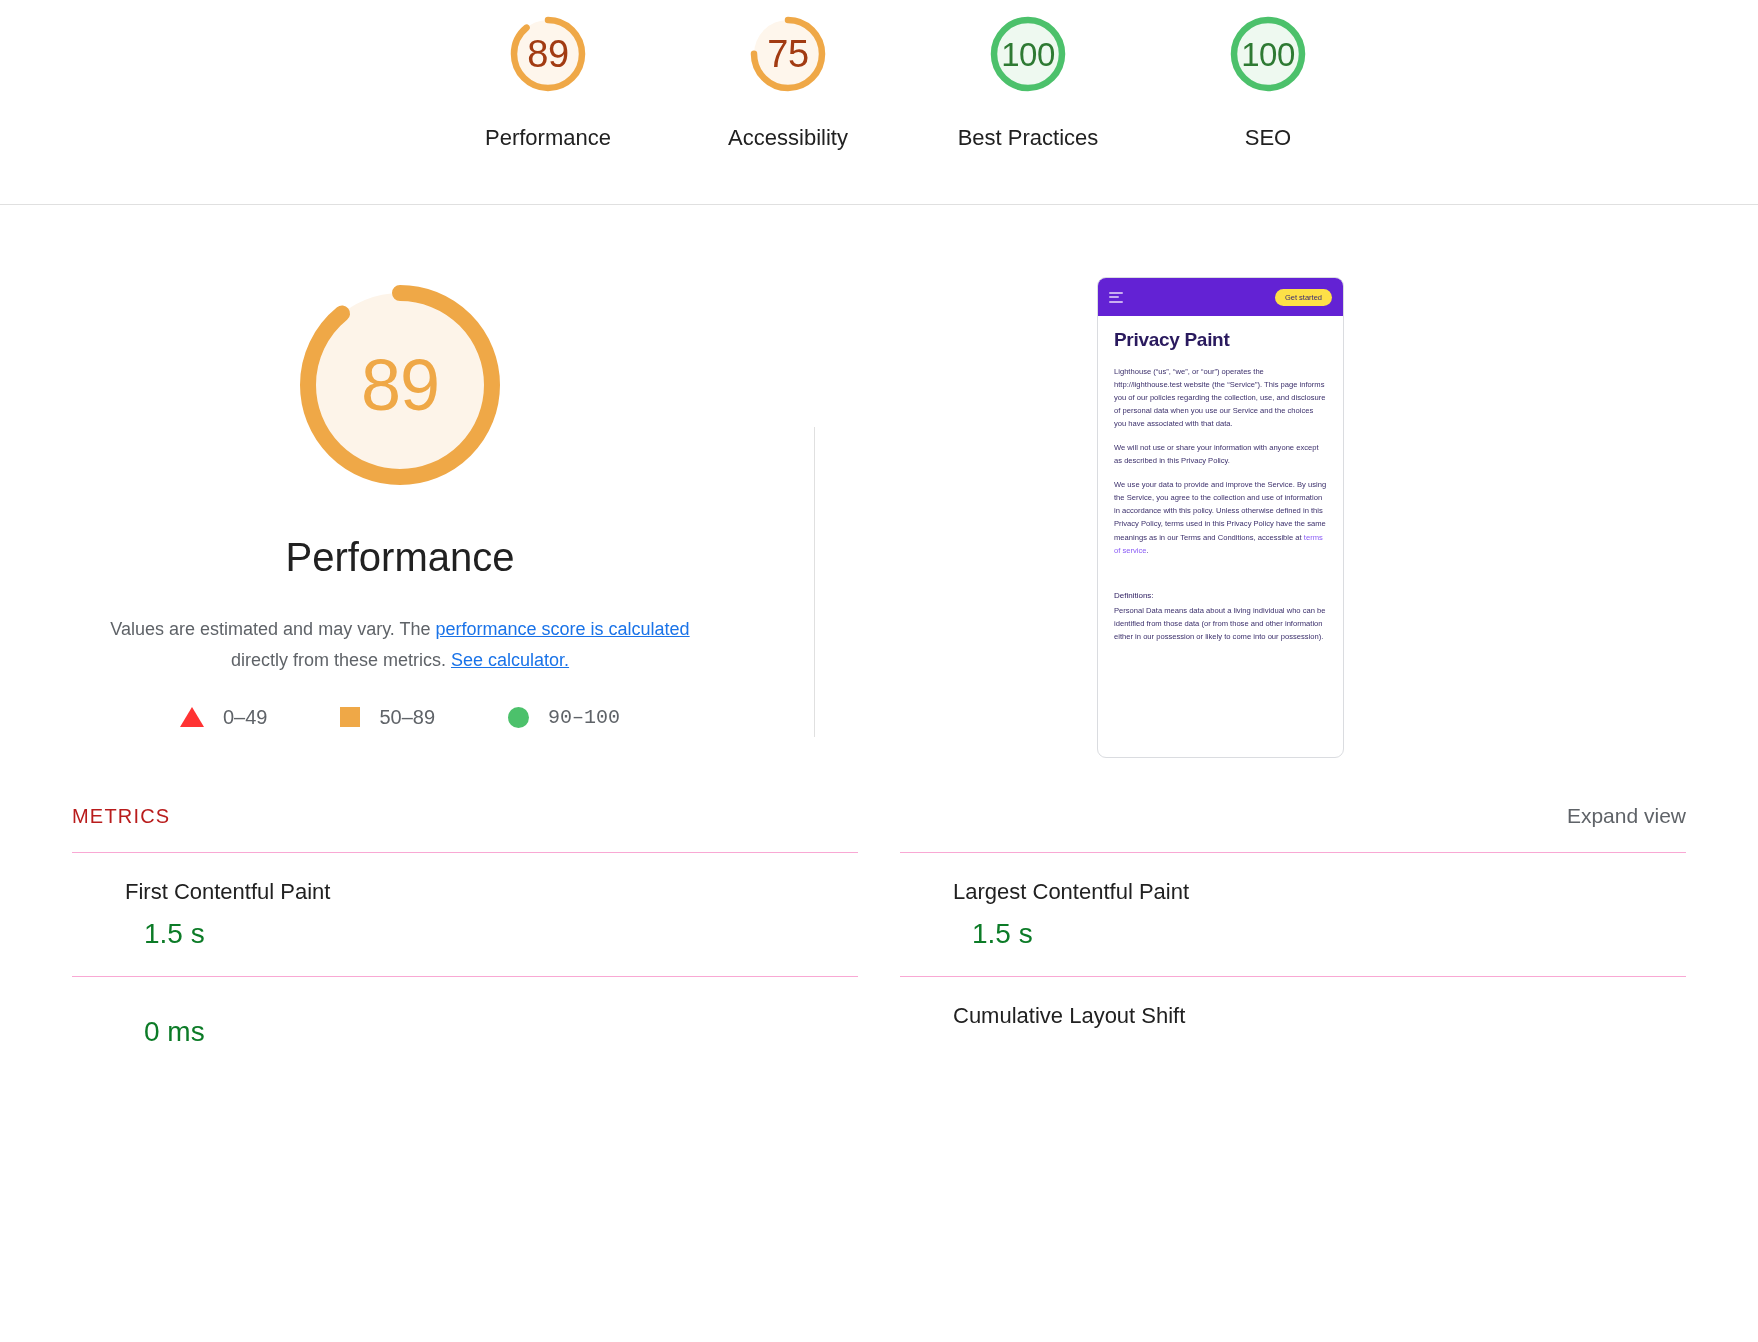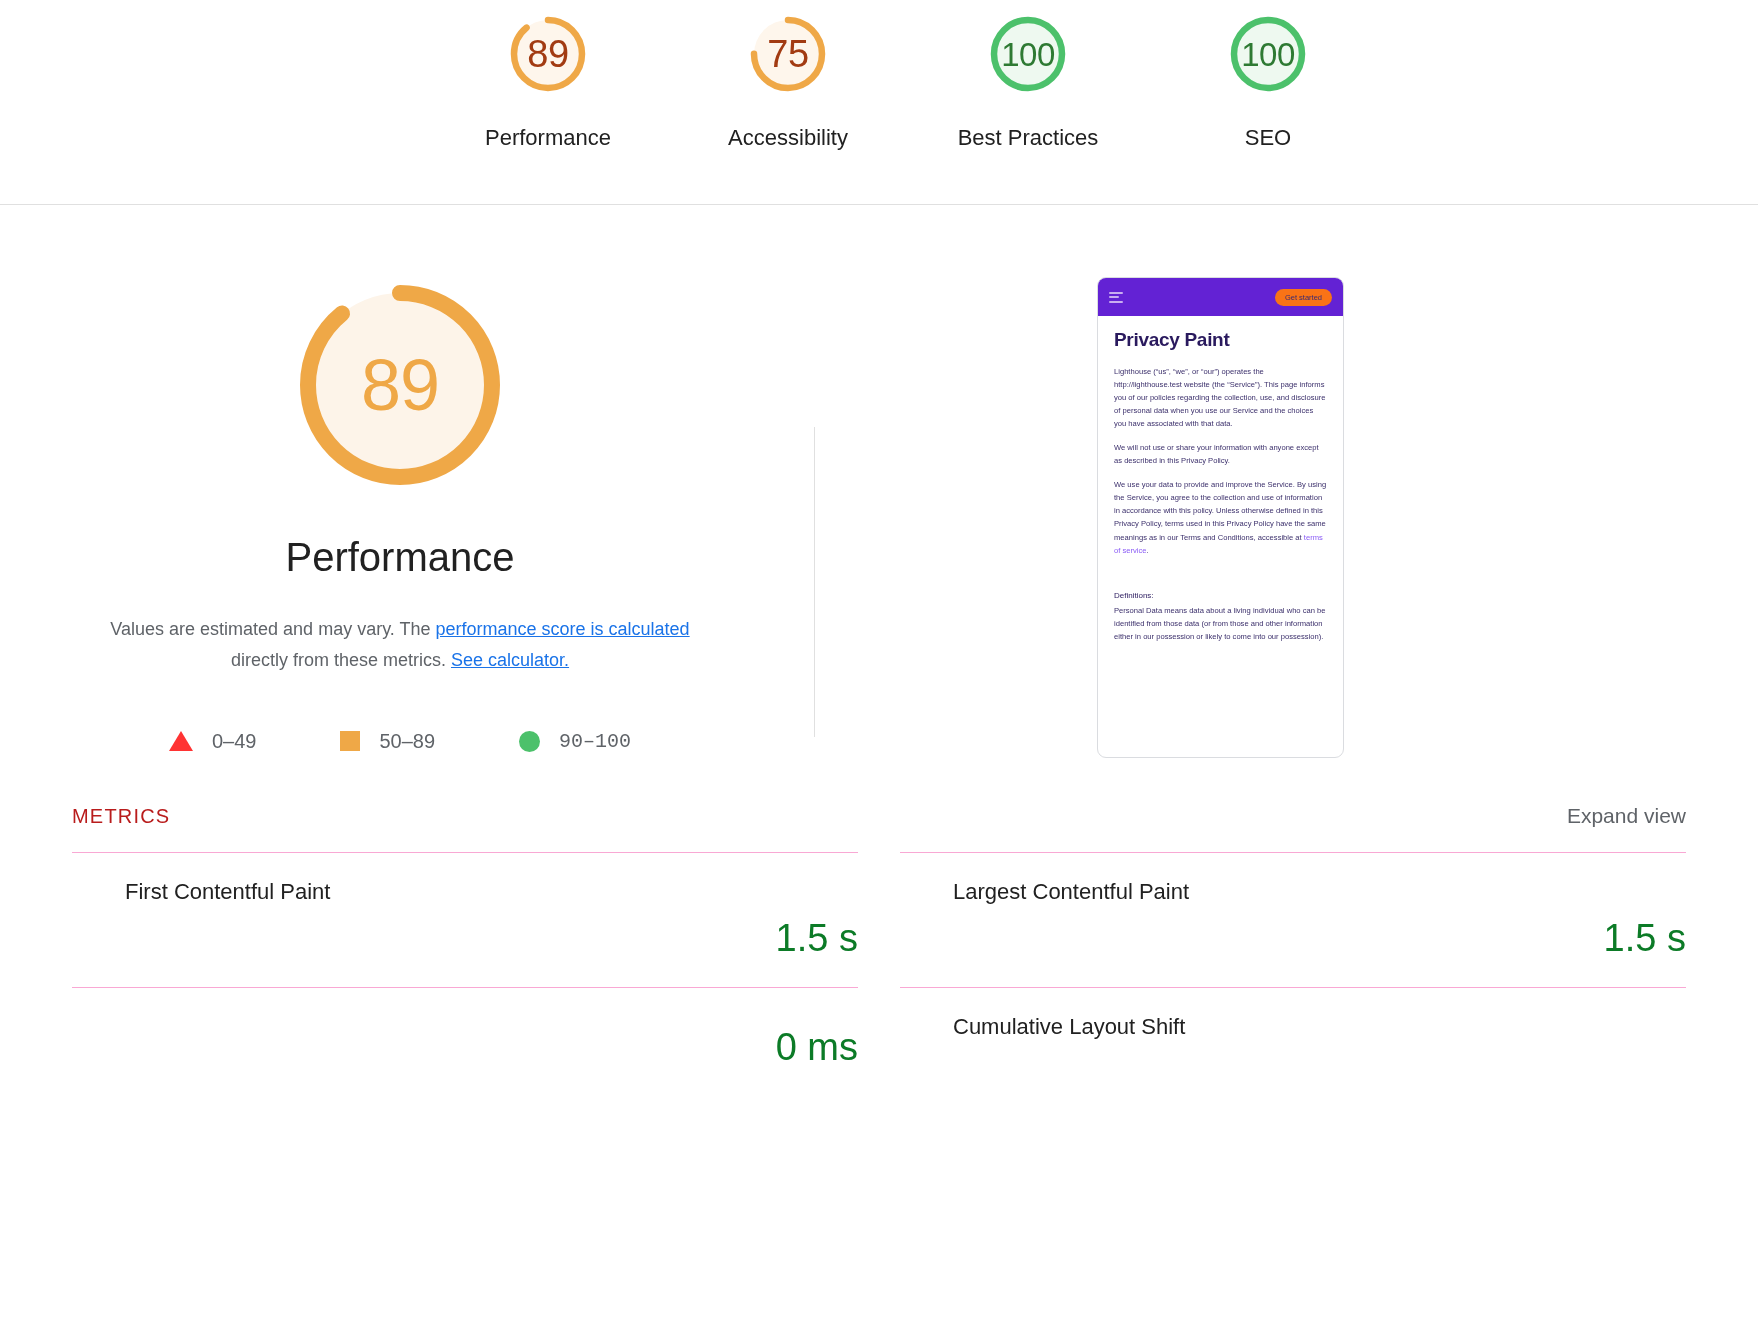--- a/index.html
+++ b/index.html
@@ -94,24 +94,24 @@
     color: #5f6368;
     text-align: center;
     max-width: 610px;
   }
   .perf-desc a {
     color: #1a73e8;
     text-decoration: underline;
   }
 
   .legend {
-    margin-top: 54px;
-    display: flex;
-    align-items: center;
-    gap: 12px;
+    margin-top: 30px;
+    display: flex;
+    align-items: center;
+    gap: 1px;
     text-align: center;
   }
   .legend-item {
     display: flex;
     align-items: center;
     margin-right: 72px;
   }
   .legend-item:last-child { margin-right: 0; font-family: Liberation Mono, monospace; }
   .legend-item .lbl {
     font-size: 20px;
@@ -173,21 +173,21 @@
   }
   .burger { display: flex; flex-direction: column; gap: 2.5px; }
   .burger i {
     display: block;
     width: 14px; height: 2px;
     background: #c9aef0;
     border-radius: 1px;
   }
   .burger i:nth-child(2) { width: 10px; }
   .getstarted {
-    background: #f97316;
+    background: #fde047;
     color: #3b2a74;
     font-size: 7.5px;
     padding: 4px 10px;
     border-radius: 10px;
     white-space: nowrap;
   }
   .thumb-body { padding: 13px 16px 0 16px; }
   .thumb-h1 {
     font-size: 19px;
     color: #2a1a5e;
@@ -239,24 +239,23 @@
     border-radius: 50%;
     background: #4CC16B;
   }
   .ind-square {
     width: 18px; height: 18px;
     background: #EFA847;
   }
   .metric-name { font-size: 22px; color: #212121; }
   .metric-val {
     margin-top: 14px;
-    margin-left: 20px;
-    font-size: 38px;
+    margin-left: 40px;
+    font-size: 28px;
     line-height: 1.05;
-    text-align: right;
   }
   .v-green { color: #0C7B27; }
   .v-red { color: #C32B1F; }
 </style>
 </head>
 <body>
 
 <div class="scorebar">
   <a class="score-gauge">
     <span class="gauge-ring">

